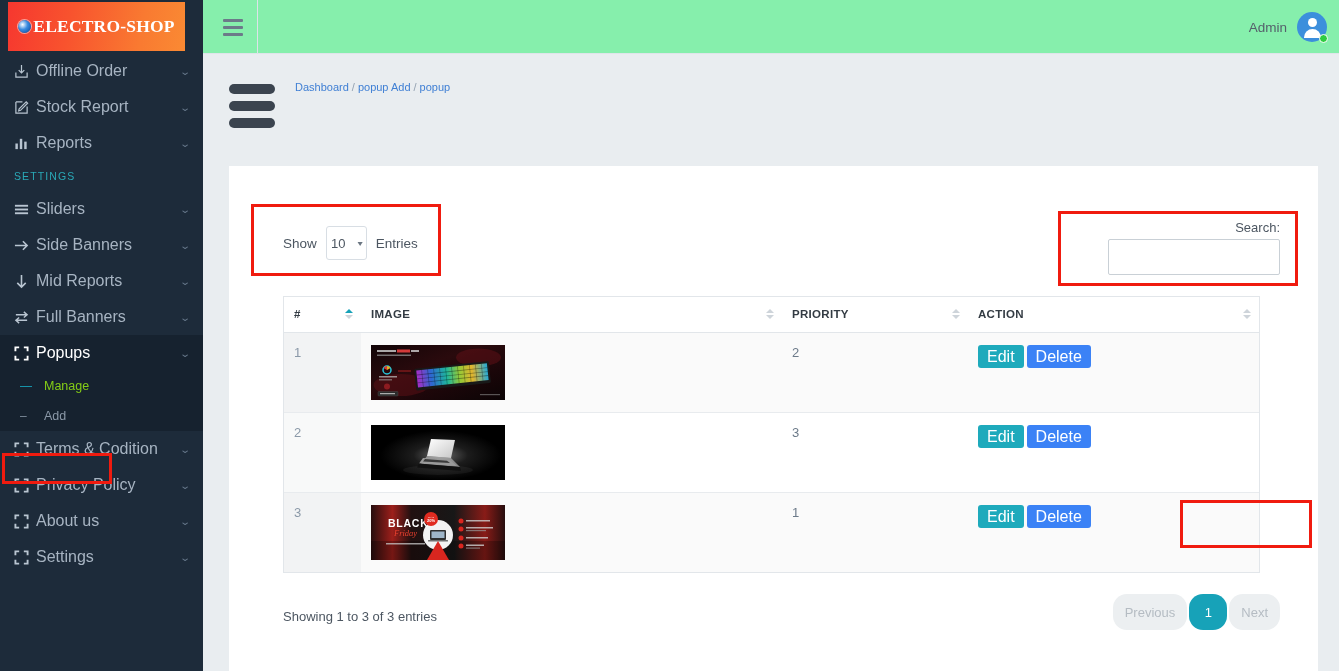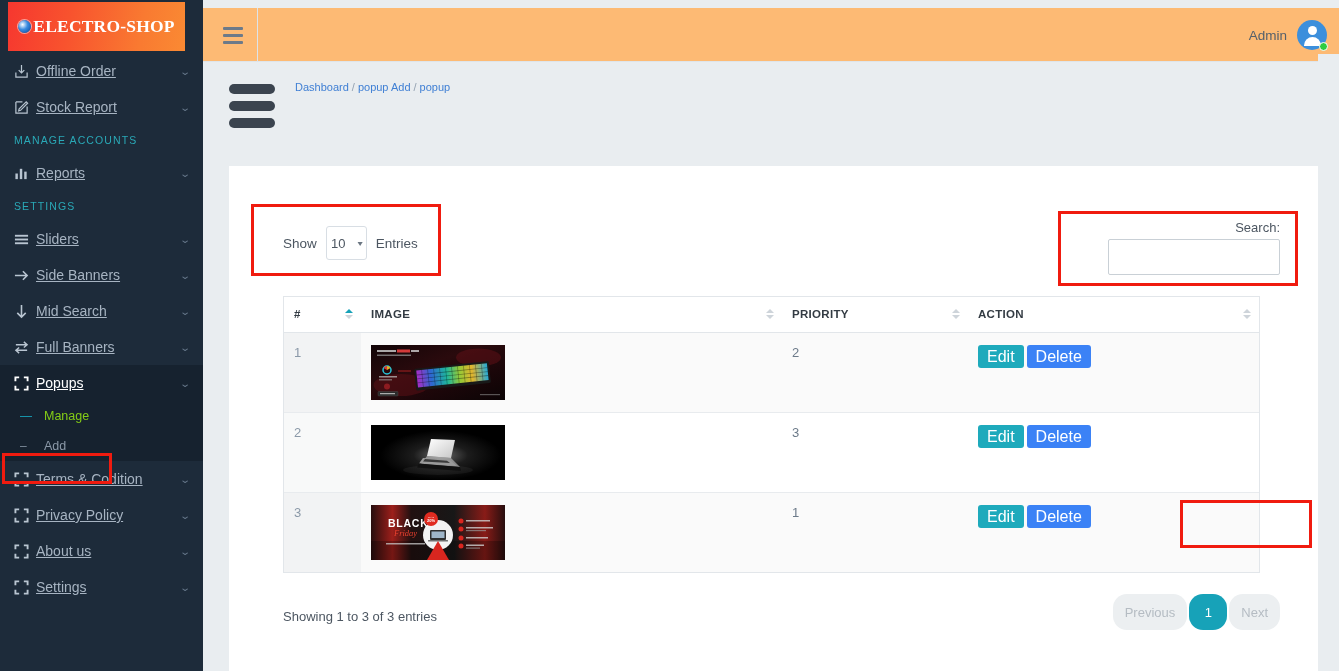--- a/index.html
+++ b/index.html
@@ -42,21 +42,21 @@
 
   .nav-item {
     height: 36px; display: flex; align-items: center;
     padding: 0 14px 0 14px; color: #93a2b3;
     font-size: 13.5px; cursor: pointer; position: relative;
   }
   .nav-item .ni-icon {
     width: 22px; flex: none; display: flex; align-items: center;
     color: #b9c5d1; font-size: 14px;
   }
-  .nav-item .ni-label { flex: 1; color: #a7b4c2; font-size: 14px; text-decoration: underline; }
+  .nav-item .ni-label { flex: 1; color: #a7b4c2; font-size: 16px; }
   .nav-item .ni-caret {
     font-size: 10px; color: #66778a; transform: scaleX(1.4);
   }
   .nav-item.active { background: #16222f; }
   .nav-item.active .ni-label { color: #ffffff; }
   .nav-item.active .ni-icon { color: #ffffff; }
 
   .nav-section {
     color: #2aa9b7; font-size: 10.5px; letter-spacing: 1.1px;
     padding: 0 14px; height: 30px; display: flex; align-items: center;
@@ -80,21 +80,21 @@
   #manage-highlight {
     position: absolute; left: 2px; top: 453px;
     width: 110px; height: 31px;
     border: 3px solid #f01b0f; pointer-events: none; z-index: 30;
   }
 
   
   #topnav {
     position: absolute; left: 203px; top: 0;
     width: 1136px; height: 54px;
-    background: #fdba74; border-bottom: 1px solid #dfe5ea; margin-top: 8px;
+    background: #86efac; border-bottom: 1px solid #dfe5ea;
   }
   #hamburger {
     position: absolute; left: 17px; top: 15px;
     width: 26px; height: 24px; cursor: pointer;
     display: flex; flex-direction: column; justify-content: center; gap: 4px;
     padding-left: 3px;
   }
   #hamburger span { display: block; width: 20px; height: 3px; background: #6c7a89; border-radius: 1px; }
   #topnav-divider {
     position: absolute; left: 54px; top: 0; width: 1px; height: 54px;
@@ -272,21 +272,20 @@
       <span class="ni-icon">
         <svg width="15" height="15" viewBox="0 0 16 16">
             <path d="M2 2h7M2 2v12h12V7" fill="none" stroke="currentColor" stroke-width="1.3"></path>
             <path d="M5.5 9.5L13 2l1.5 1.5L7 11l-2 .6z" fill="none" stroke="currentColor" stroke-width="1.3"></path>
           </svg>
       </span>
       <span class="ni-label">Stock Report</span>
       <span class="ni-caret">⌄</span>
     </div>
 
-    <div class="nav-section">MANAGE ACCOUNTS</div>
 
     <div class="nav-item">
       <span class="ni-icon">
         <svg width="15" height="15" viewBox="0 0 16 16">
             <rect x="1.5" y="8" width="2.6" height="6" fill="currentColor"></rect>
             <rect x="6.2" y="3" width="2.6" height="11" fill="currentColor"></rect>
             <rect x="10.9" y="6" width="2.6" height="8" fill="currentColor"></rect>
           </svg>
       </span>
       <span class="ni-label">Reports</span>
@@ -316,21 +315,21 @@
       <span class="ni-label">Side Banners</span>
       <span class="ni-caret">⌄</span>
     </div>
 
     <div class="nav-item">
       <span class="ni-icon">
         <svg width="15" height="15" viewBox="0 0 16 16">
             <path d="M8 1v13M3.5 9.5L8 14l4.5-4.5" fill="none" stroke="currentColor" stroke-width="1.7"></path>
           </svg>
       </span>
-      <span class="ni-label">Mid Search</span>
+      <span class="ni-label">Mid Reports</span>
       <span class="ni-caret">⌄</span>
     </div>
 
     <div class="nav-item">
       <span class="ni-icon">
         <svg width="15" height="15" viewBox="0 0 16 16">
             <path d="M2 5h12M10.5 2L14 5l-3.5 3" fill="none" stroke="currentColor" stroke-width="1.5"></path>
             <path d="M14 11H2M5.5 8L2 11l3.5 3" fill="none" stroke="currentColor" stroke-width="1.5"></path>
           </svg>
       </span>

